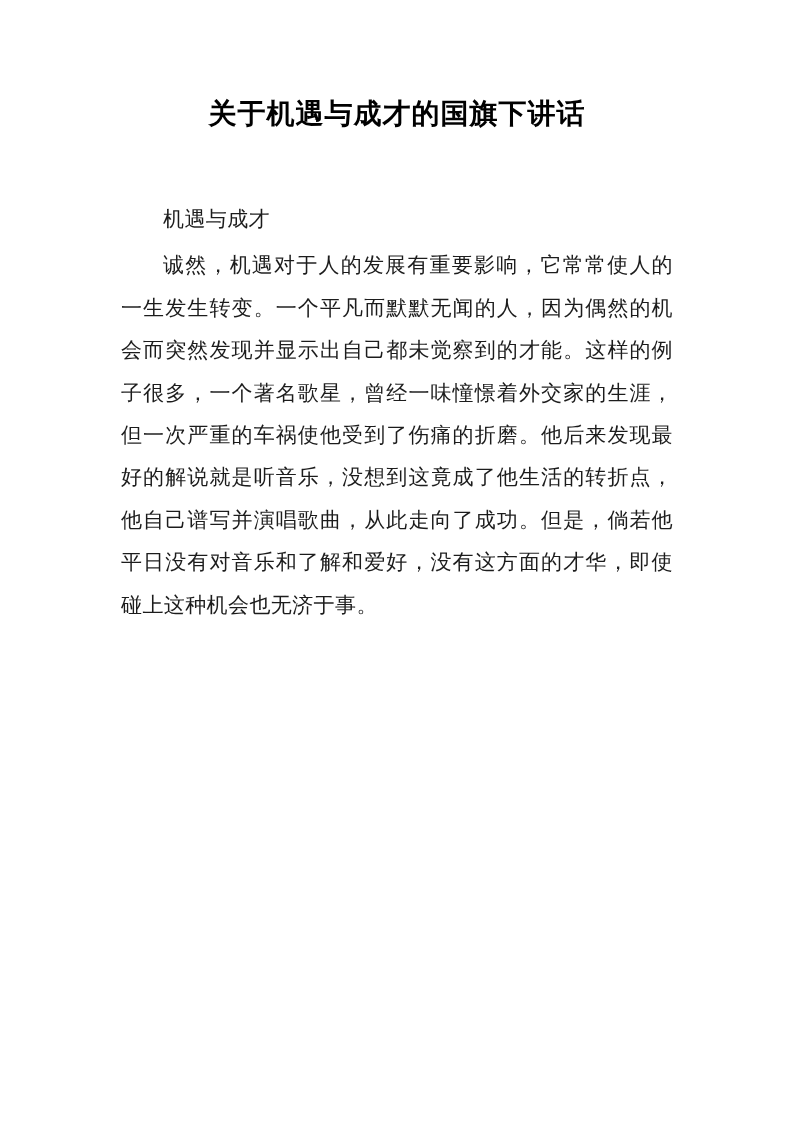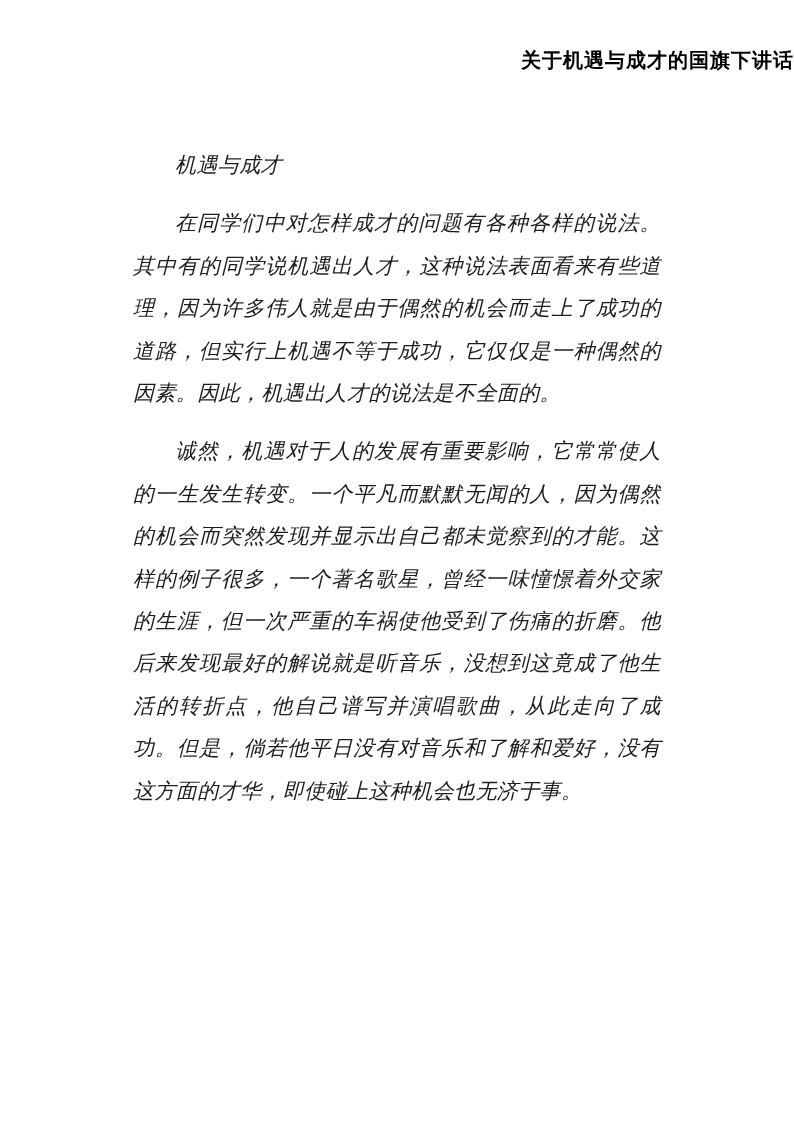--- a/index.html
+++ b/index.html
@@ -10,47 +10,45 @@
   .page {
     position: relative;
     width: 794px;
     height: 1123px;
     background: #ffffff;
     overflow: hidden;
     font-family: "Liberation Serif", "DejaVu Serif", serif;
   }
   .doc-title {
     margin: 0;
-    padding-top: 42px;
-    text-align: right;
-    font-size: 20px;
+    padding-top: 96px;
+    text-align: center;
+    font-size: 28px;
     line-height: 36px;
     font-weight: bold;
     color: #000000;
     letter-spacing: 1px;
   }
   .doc-body {
     margin: 66px auto 0 auto;
     width: 560px;
     font-size: 21px;
     line-height: 42.4px;
     color: #1c1c1c;
     text-align: justify;
     letter-spacing: 0.4px;
   }
   .doc-body p {
-    margin: 16px;
+    margin: 4px;
     text-indent: 2em;
-    font-style: italic;
   }
 </style>
 </head>
 <body>
 
 <div class="page">
   <h1 class="doc-title">关于机遇与成才的国旗下讲话</h1>
 
   <div class="doc-body">
     <p>机遇与成才</p>
-    <p>在同学们中对怎样成才的问题有各种各样的说法。其中有的同学说机遇出人才，这种说法表面看来有些道理，因为许多伟人就是由于偶然的机会而走上了成功的道路，但实行上机遇不等于成功，它仅仅是一种偶然的因素。因此，机遇出人才的说法是不全面的。</p>
     <p>诚然，机遇对于人的发展有重要影响，它常常使人的一生发生转变。一个平凡而默默无闻的人，因为偶然的机会而突然发现并显示出自己都未觉察到的才能。这样的例子很多，一个著名歌星，曾经一味憧憬着外交家的生涯，但一次严重的车祸使他受到了伤痛的折磨。他后来发现最好的解说就是听音乐，没想到这竟成了他生活的转折点，他自己谱写并演唱歌曲，从此走向了成功。但是，倘若他平日没有对音乐和了解和爱好，没有这方面的才华，即使碰上这种机会也无济于事。</p>
   </div>
 </div>
 
 </body></html>

